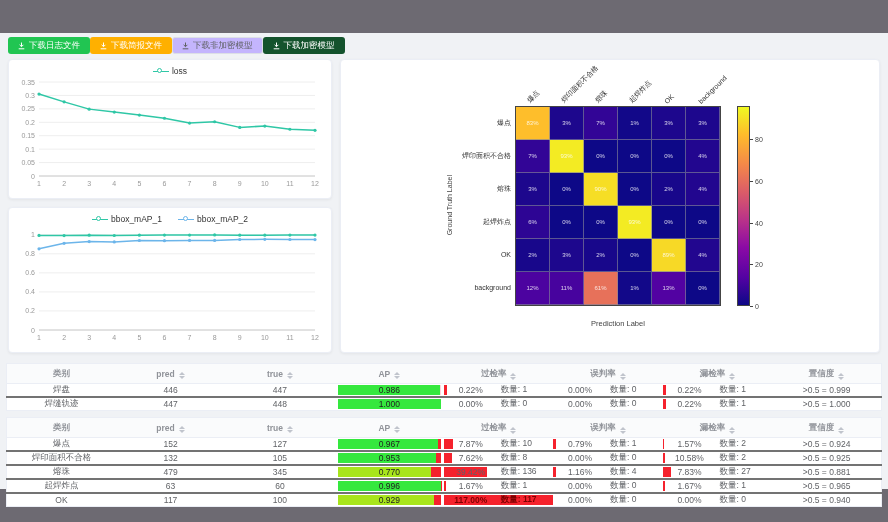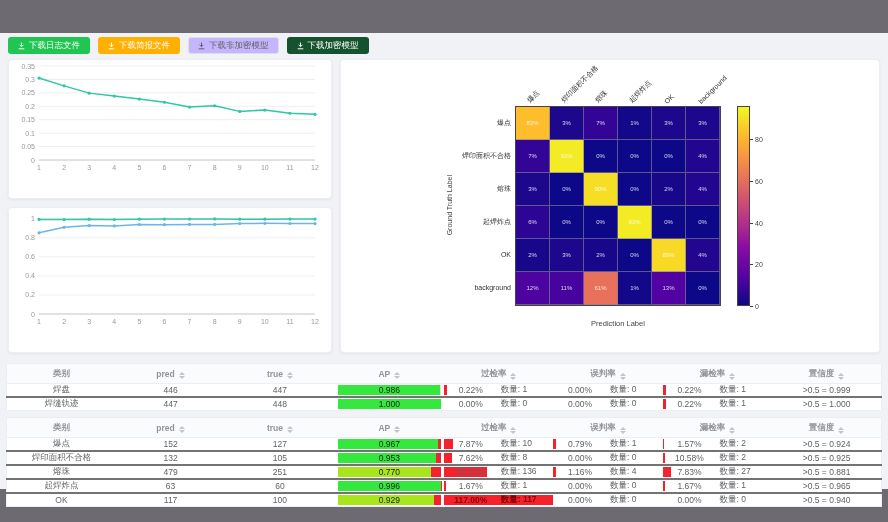--- a/index.html
+++ b/index.html
@@ -4,21 +4,21 @@
 <style>
   *{box-sizing:border-box;margin:0;padding:0}
   html,body{width:888px;height:522px;overflow:hidden}
   body{font-family:"Liberation Sans","DejaVu Sans",sans-serif;background:#f0f2f5;position:relative}
   .dark-band{position:absolute;left:0;right:0;background:#6d6a72}
   #band-top{top:0;height:33px}
   #band-bottom{top:489px;height:33px}
   #content{position:absolute;top:33px;left:0;width:888px;height:456px;background:#f0f2f5}
 
   
-  .toolbar{display:flex;gap:8px;margin:4px 0 0 8px;height:17px}
+  .toolbar{display:flex;margin:4px 0 0 8px;height:17px}
   .btn{height:17px;padding:0 9px;border-radius:3px;border:1px solid transparent;font-size:8.5px;
        display:inline-flex;align-items:center;gap:4px;color:#fff;cursor:pointer;font-family:inherit;white-space:nowrap}
   .btn svg{display:block}
   .btn-success{background:#21c552}
   .btn-warning{background:#ffb000}
   .btn-plain{background:#c4b5fd;border-color:#dcdfe6;color:#606266}
   .btn-info{background:#14532d}
 
   
   .cards{display:flex;gap:8px;margin:5px 8px 0 8px}
@@ -123,20 +123,29 @@
         <svg width="7" height="8" viewBox="0 0 7 8">
           <path d="M3.5 0.5v4M1.6 2.8L3.5 4.7 5.4 2.8M0.7 6.8h5.6" stroke="currentColor" stroke-width="1" fill="none"></path>
         </svg>
         <span>下载加密模型</span>
       </button>
     </div>
 
   <div class="cards">
     <div class="left-col">
       <div class="card" id="card-loss">
+        <div class="legend" id="legend-loss">
+            <span class="legend-item">
+              <span class="legend-icon">
+                <i class="l" style="background: rgb(47, 199, 166);"></i>
+                <i class="c" style="border-color: rgb(47, 199, 166);"></i>
+              </span>
+              <span>loss</span>
+            </span>
+          </div>
         <svg id="svg-loss" width="320" height="116">
             <line x1="30" y1="100" x2="306" y2="100" stroke="#eeeeee" stroke-width="1"></line>
             <text x="26" y="102.5" text-anchor="end" font-size="7" fill="#999">0</text>
             <line x1="30" y1="86.57142857142857" x2="306" y2="86.57142857142857" stroke="#eeeeee" stroke-width="1"></line>
             <text x="26" y="89.07142857142857" text-anchor="end" font-size="7" fill="#999">0.05</text>
             <line x1="30" y1="73.14285714285714" x2="306" y2="73.14285714285714" stroke="#eeeeee" stroke-width="1"></line>
             <text x="26" y="75.64285714285714" text-anchor="end" font-size="7" fill="#999">0.1</text>
             <line x1="30" y1="59.71428571428571" x2="306" y2="59.71428571428571" stroke="#eeeeee" stroke-width="1"></line>
             <text x="26" y="62.21428571428571" text-anchor="end" font-size="7" fill="#999">0.15</text>
             <line x1="30" y1="46.28571428571428" x2="306" y2="46.28571428571428" stroke="#eeeeee" stroke-width="1"></line>
@@ -169,20 +178,36 @@
             <circle cx="155.45454545454544" cy="42.25714285714285" r="1.6" fill="#2fc7a6"></circle>
             <circle cx="180.54545454545453" cy="47.091428571428565" r="1.6" fill="#2fc7a6"></circle>
             <circle cx="205.63636363636363" cy="45.748571428571424" r="1.6" fill="#2fc7a6"></circle>
             <circle cx="230.72727272727272" cy="51.38857142857143" r="1.6" fill="#2fc7a6"></circle>
             <circle cx="255.8181818181818" cy="50.04571428571428" r="1.6" fill="#2fc7a6"></circle>
             <circle cx="280.9090909090909" cy="53.26857142857143" r="1.6" fill="#2fc7a6"></circle>
             <circle cx="306" cy="54.34285714285714" r="1.6" fill="#2fc7a6"></circle>
           </svg>
       </div>
       <div class="card" id="card-map">
+        <div class="legend" id="legend-map">
+            <span class="legend-item">
+              <span class="legend-icon">
+                <i class="l" style="background: rgb(47, 199, 166);"></i>
+                <i class="c" style="border-color: rgb(47, 199, 166);"></i>
+              </span>
+              <span>bbox_mAP_1</span>
+            </span>
+            <span class="legend-item">
+              <span class="legend-icon">
+                <i class="l" style="background: rgb(108, 181, 234);"></i>
+                <i class="c" style="border-color: rgb(108, 181, 234);"></i>
+              </span>
+              <span>bbox_mAP_2</span>
+            </span>
+          </div>
         <svg id="svg-map" width="320" height="122">
             <line x1="30" y1="106" x2="306" y2="106" stroke="#eeeeee" stroke-width="1"></line>
             <text x="26" y="108.5" text-anchor="end" font-size="7" fill="#999">0</text>
             <line x1="30" y1="86.95238095238095" x2="306" y2="86.95238095238095" stroke="#eeeeee" stroke-width="1"></line>
             <text x="26" y="89.45238095238095" text-anchor="end" font-size="7" fill="#999">0.2</text>
             <line x1="30" y1="67.9047619047619" x2="306" y2="67.9047619047619" stroke="#eeeeee" stroke-width="1"></line>
             <text x="26" y="70.4047619047619" text-anchor="end" font-size="7" fill="#999">0.4</text>
             <line x1="30" y1="48.85714285714286" x2="306" y2="48.85714285714286" stroke="#eeeeee" stroke-width="1"></line>
             <text x="26" y="51.35714285714286" text-anchor="end" font-size="7" fill="#999">0.6</text>
             <line x1="30" y1="29.80952380952381" x2="306" y2="29.80952380952381" stroke="#eeeeee" stroke-width="1"></line>
@@ -601,21 +626,21 @@
               <div class="rate-text">
                 <span class="pct">10.58%</span>
                 <span class="cnt">数量: 2</span>
               </div>
             </td>
             <td class="conf-text">&gt;0.5 = 0.925</td>
           </tr>
           <tr>
             <td>熔珠</td>
             <td>479</td>
-            <td>251</td>
+            <td>345</td>
             <td>
               <div class="ap-wrap">
                 <div class="ap-green ap-mid" style="width: 90%;"></div>
                 <div class="ap-rest rest-red" style="width: 10%;"></div>
                 <div class="ap-text">0.770</div>
               </div>
             </td>
             <td class="rate-cell">
               <div class="rate-bar" style="width: 39.42%;"></div>
               <div class="rate-text">

